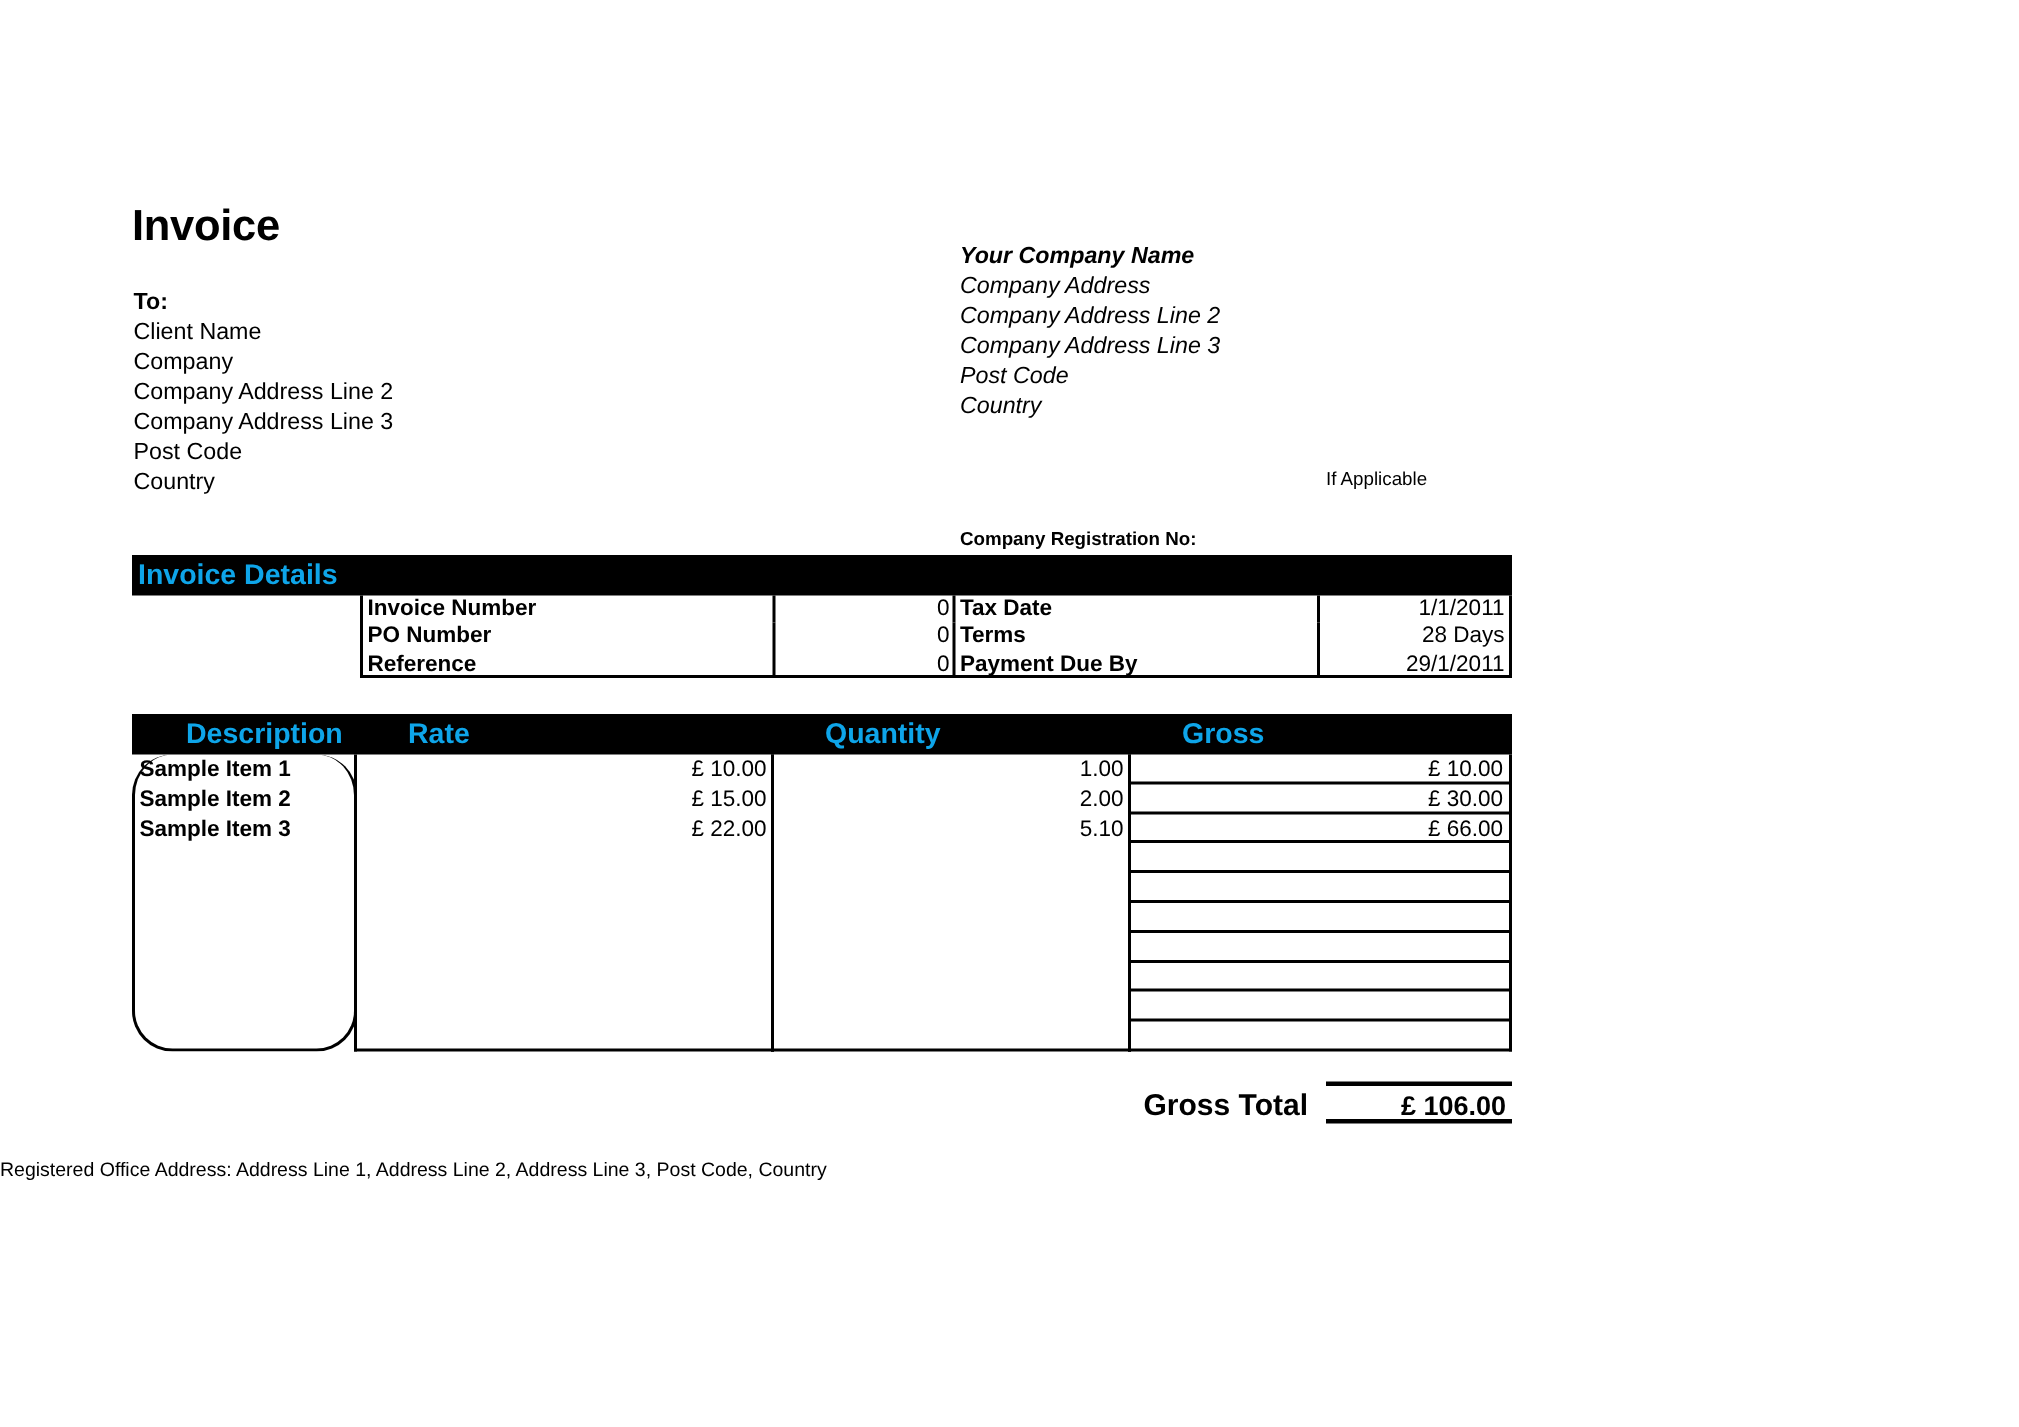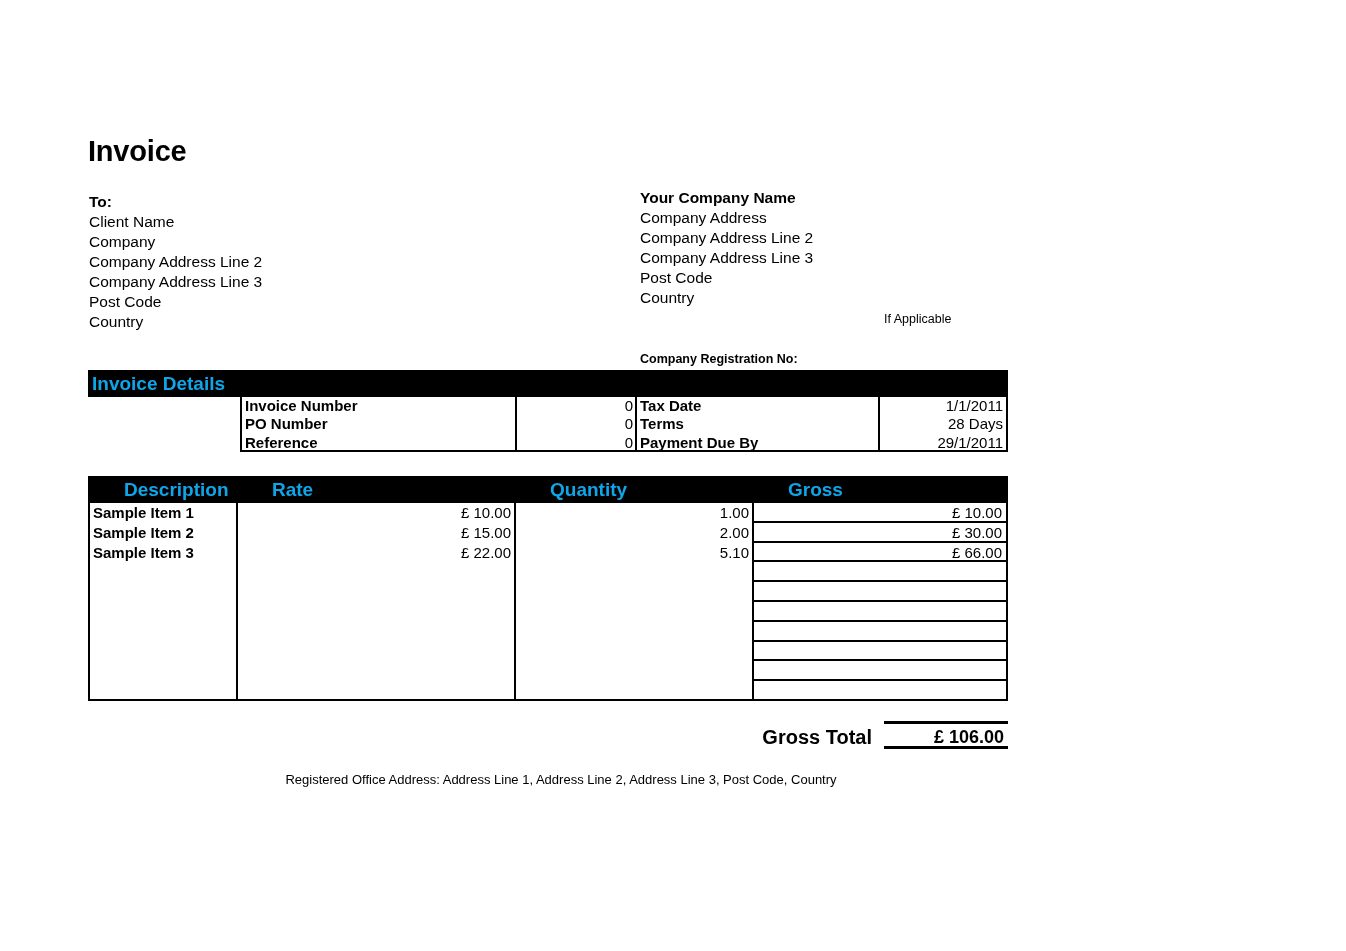--- a/index.html
+++ b/index.html
@@ -36,21 +36,21 @@
     line-height: 34px;
   }
 
   
   .addr-block {
     position: absolute;
     font-size: 15.5px;
     line-height: 20px;
   }
   .addr-left  { left: 89px; top: 192px; }
-  .addr-right { left: 640px; top: 188px; }
+  .addr-right { left: 640px; top: 161px; font-style: italic; }
 
   .addr-block .line { white-space: nowrap; }
   .addr-block .line.bold { font-weight: bold; }
 
   .reg-row {
     position: absolute;
     left: 640px;
     top: 312px;
     width: 380px;
     font-size: 12.5px;
@@ -173,21 +173,21 @@
   }
   #items-table .col {
     position: absolute;
     top: 0;
     height: 198px;
     box-sizing: border-box;
     border-left: 2px solid #000;
     border-right: 2px solid #000;
     border-bottom: 2px solid #000;
   }
-  #col-desc  { left: 0px;   width: 150px; }
+  #col-desc  { left: 0px;   width: 150px; border-radius: 27px; }
   #col-rate  { left: 148px; width: 280px; }
   #col-qty   { left: 426px; width: 240px; padding-left: 46px; }
   #col-gross { left: 664px; width: 256px; border-left: 2px solid #000; }
 
   #items-table .cell {
     height: 19.8px;
     line-height: 19.8px;
     font-size: 15px;
     box-sizing: border-box;
     overflow: hidden;
@@ -238,21 +238,20 @@
     font-weight: bold;
     line-height: 22px;
   }
 
   
   .footer {
     position: absolute;
     left: 0;
     top: 771px;
     width: 1122px;
-    text-align: center;
     font-size: 13px;
     line-height: 18px;
   }
 </style>
 </head>
 <body>
 
 <div class="page">
 
   <div class="invoice-title">Invoice</div>

